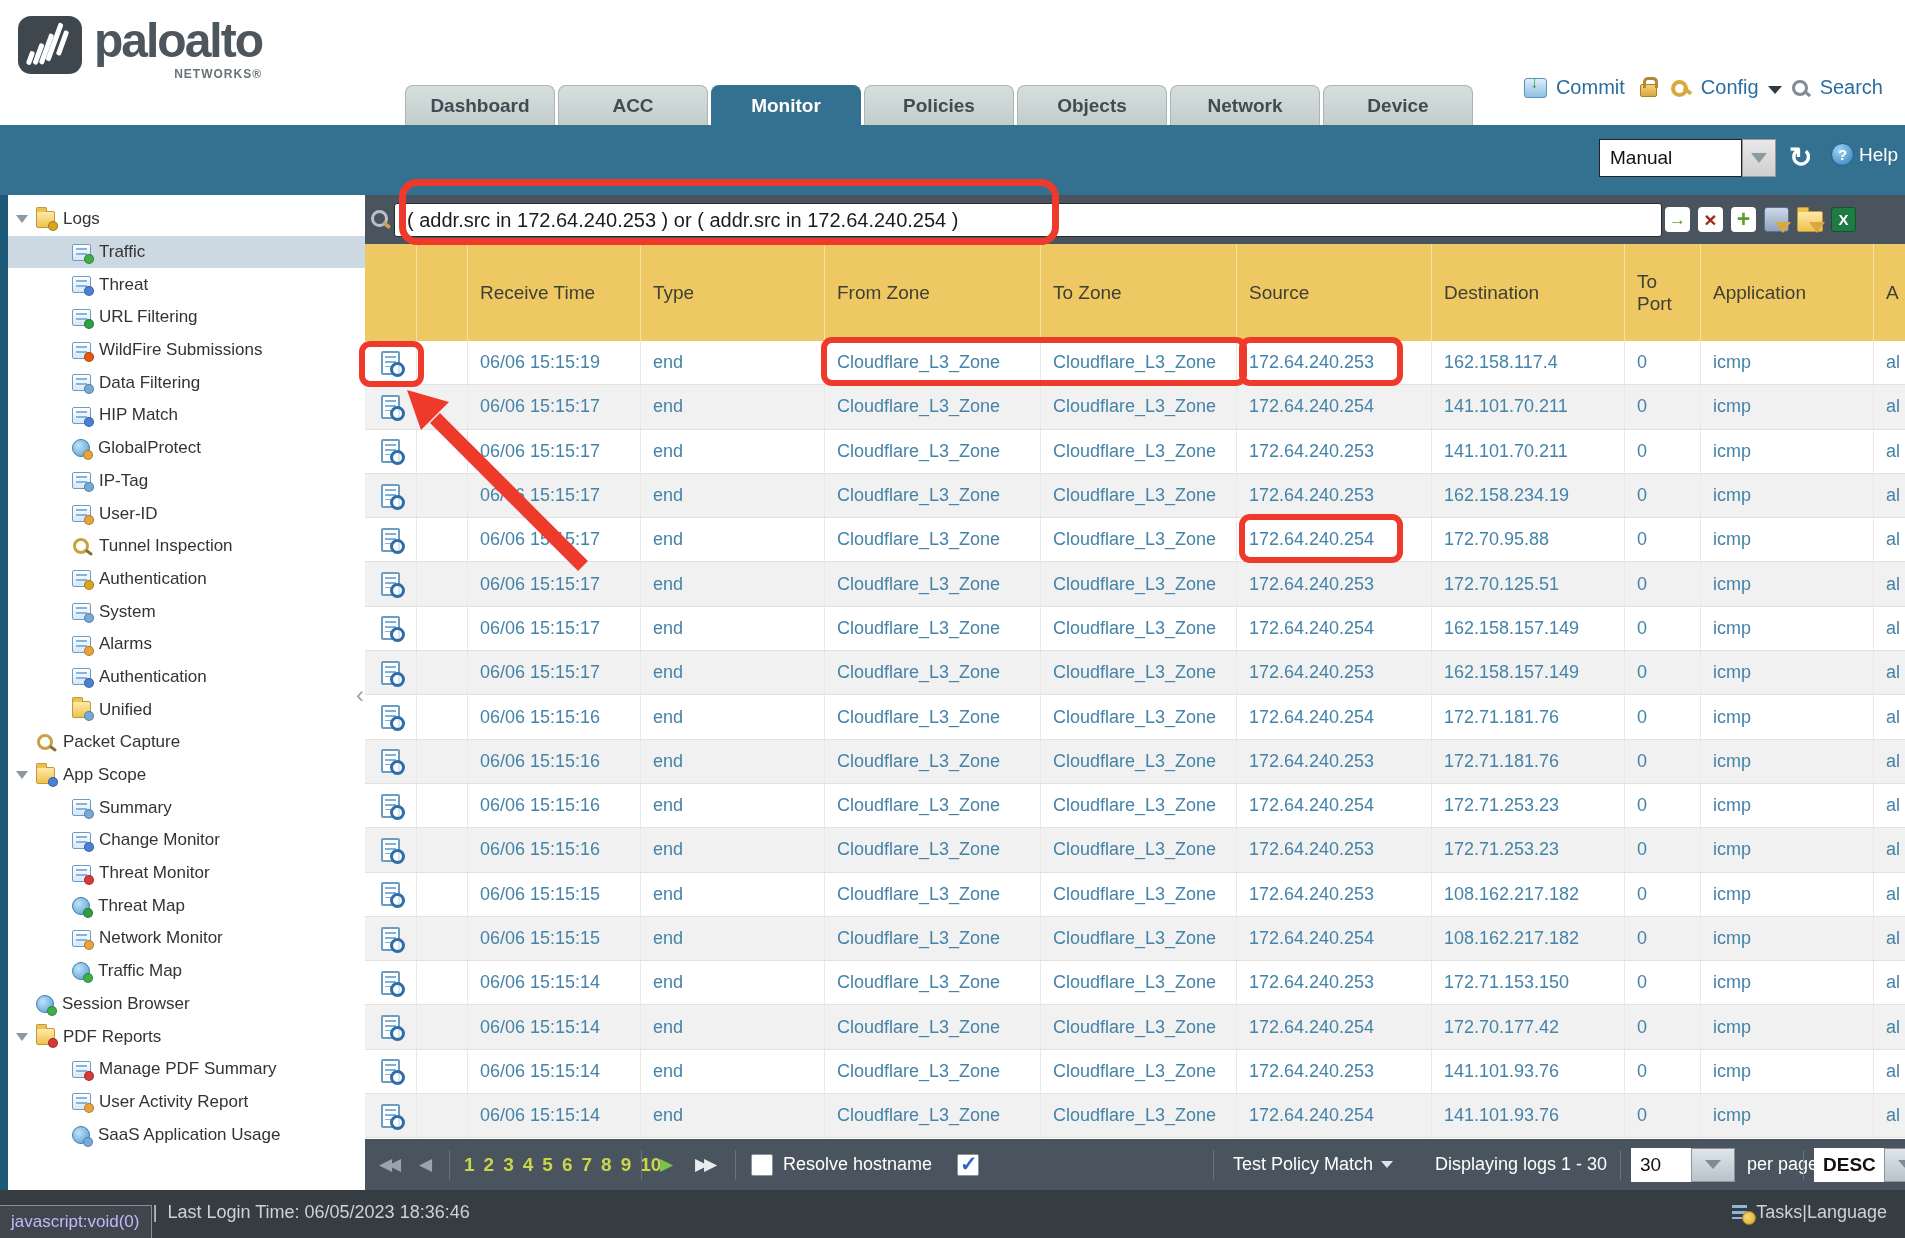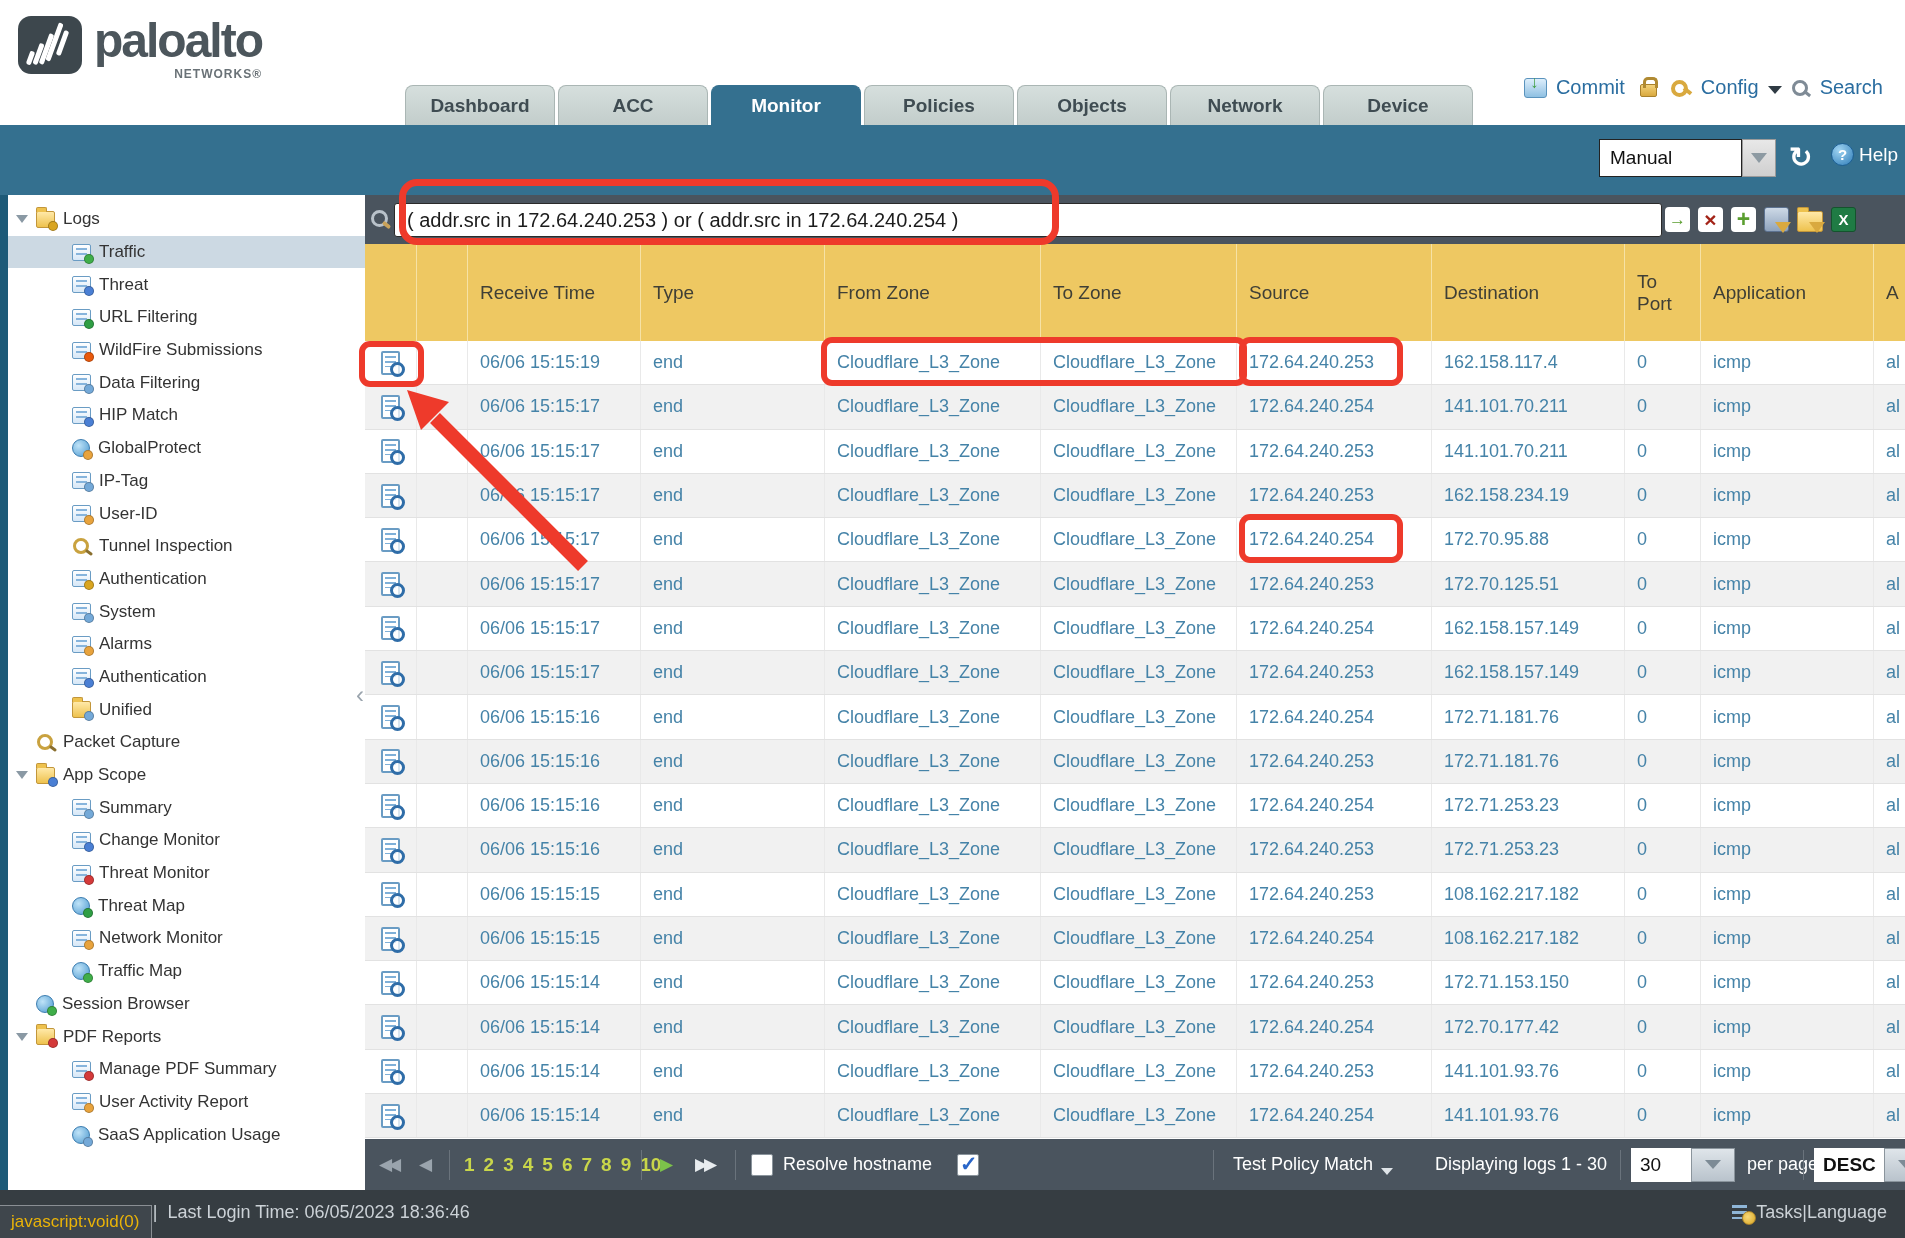--- a/index.html
+++ b/index.html
@@ -103,35 +103,35 @@
 .pagerbar { position:absolute; left:0; right:0; bottom:0; height:51px; background:#4a545e; color:#fff; font-size:18px; }
 .pg { position:absolute; top:0; height:51px; display:flex; align-items:center; }
 .arrow { color:#9aa4ad; font-size:17px; cursor:pointer; letter-spacing:-4px; }
 .arrow.green { color:#7cc24a; }
 .arrow.white { color:#e8ecef; }
 .vdiv { width:1px; height:30px; background:#6a737c; }
 .pages { display:flex; gap:9px; font-size:19px; font-weight:bold; color:#c9d64a; }
 .pages span { cursor:pointer; }
 .cb { width:22px; height:22px; background:#fff; border:1px solid #8a949c; border-radius:2px; position:relative; cursor:pointer; flex:none; }
 .cb.checked::before { content:"✓"; position:absolute; left:2px; top:-3px; font-size:21px; font-weight:bold; color:#2a66c8; }
-.tpm { display:flex; align-items:flex-end; gap:8px; cursor:pointer; }
+.tpm { display:flex; align-items:center; gap:8px; cursor:pointer; }
 .tpm::after { content:""; width:0; height:0; border-left:6px solid transparent; border-right:6px solid transparent; border-top:7px solid #dfe4e8; }
 .mini-select { height:34px; background:#fff; color:#111; display:flex; align-items:center; padding:0 9px; font-size:19px; }
 .mini-btn { height:34px; width:44px; background:linear-gradient(#dfe5ea,#b9c3cc); border:1px solid #8a949c; display:flex; align-items:center; justify-content:center; cursor:pointer; }
 .mini-btn::before { content:""; width:0; height:0; border-left:8px solid transparent; border-right:8px solid transparent; border-top:9px solid #7d8b96; }
 
 
 .statusbar { position:absolute; bottom:0; left:0; width:100%; height:48px; background:#363d42; color:#ccd2d7; font-size:18px; }
 .status-left { position:absolute; left:14px; top:12px; display:flex; gap:10px; align-items:center; }
 .status-right { position:absolute; right:18px; top:12px; display:flex; align-items:center; }
 .tasks-icon { width:24px; height:20px; position:relative; }
 .tasks-icon::before { content:""; position:absolute; left:0; top:2px; width:15px; height:14px;
   background:repeating-linear-gradient(#8fb6d8 0 3px, transparent 3px 6px); }
 .tasks-icon::after { content:""; position:absolute; right:0; bottom:-2px; width:12px; height:12px; border-radius:50%; background:radial-gradient(circle at 40% 40%, #f6d87a, #d9a520); border:1px solid #a8812c; }
-.tooltip { position:absolute; left:0; bottom:0; height:33px; background:#3f464c; border:1px solid #8a8f94; border-left:none; border-bottom:none; color:#eab308; font-size:17px; display:flex; align-items:center; padding:0 11px; z-index:10; }
+.tooltip { position:absolute; left:0; bottom:0; height:33px; background:#3f464c; border:1px solid #8a8f94; border-left:none; border-bottom:none; color:#c4b5fd; font-size:17px; display:flex; align-items:center; padding:0 11px; z-index:10; }
 
 
 .ann { position:absolute; border:6px solid #ee3a2b; border-radius:11px; z-index:60; pointer-events:none; }
 .ann-filter { left:399px; top:179px; width:660px; height:66px; border-width:7px; border-radius:18px; }
 .ann-detail { left:359px; top:341px; width:65px; height:46px; }
 .ann-zones { left:821px; top:337px; width:426px; height:49px; }
 .ann-src1 { left:1239px; top:337px; width:164px; height:49px; }
 .ann-src5 { left:1239px; top:514px; width:164px; height:49px; }
 .ann-arrow { position:absolute; left:355px; top:378px; z-index:60; pointer-events:none; }
 </style>

